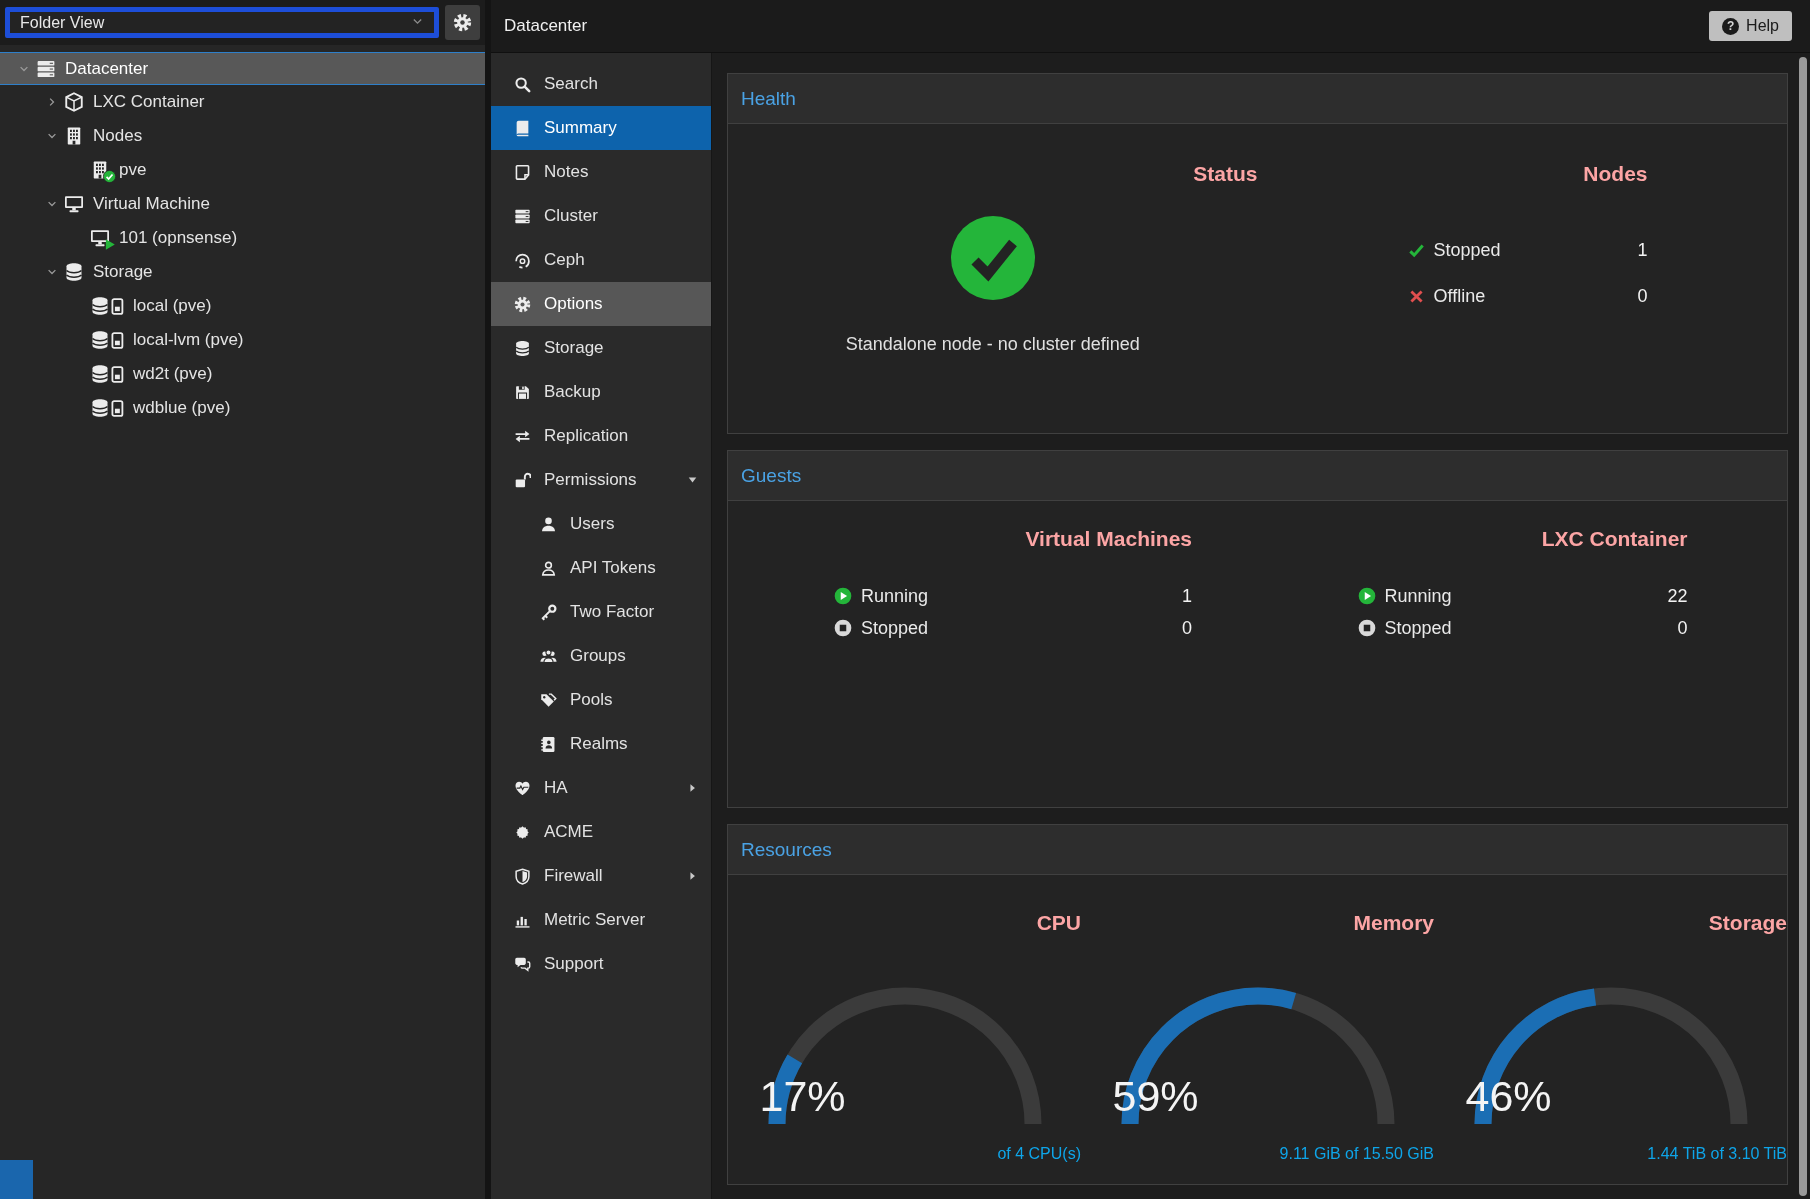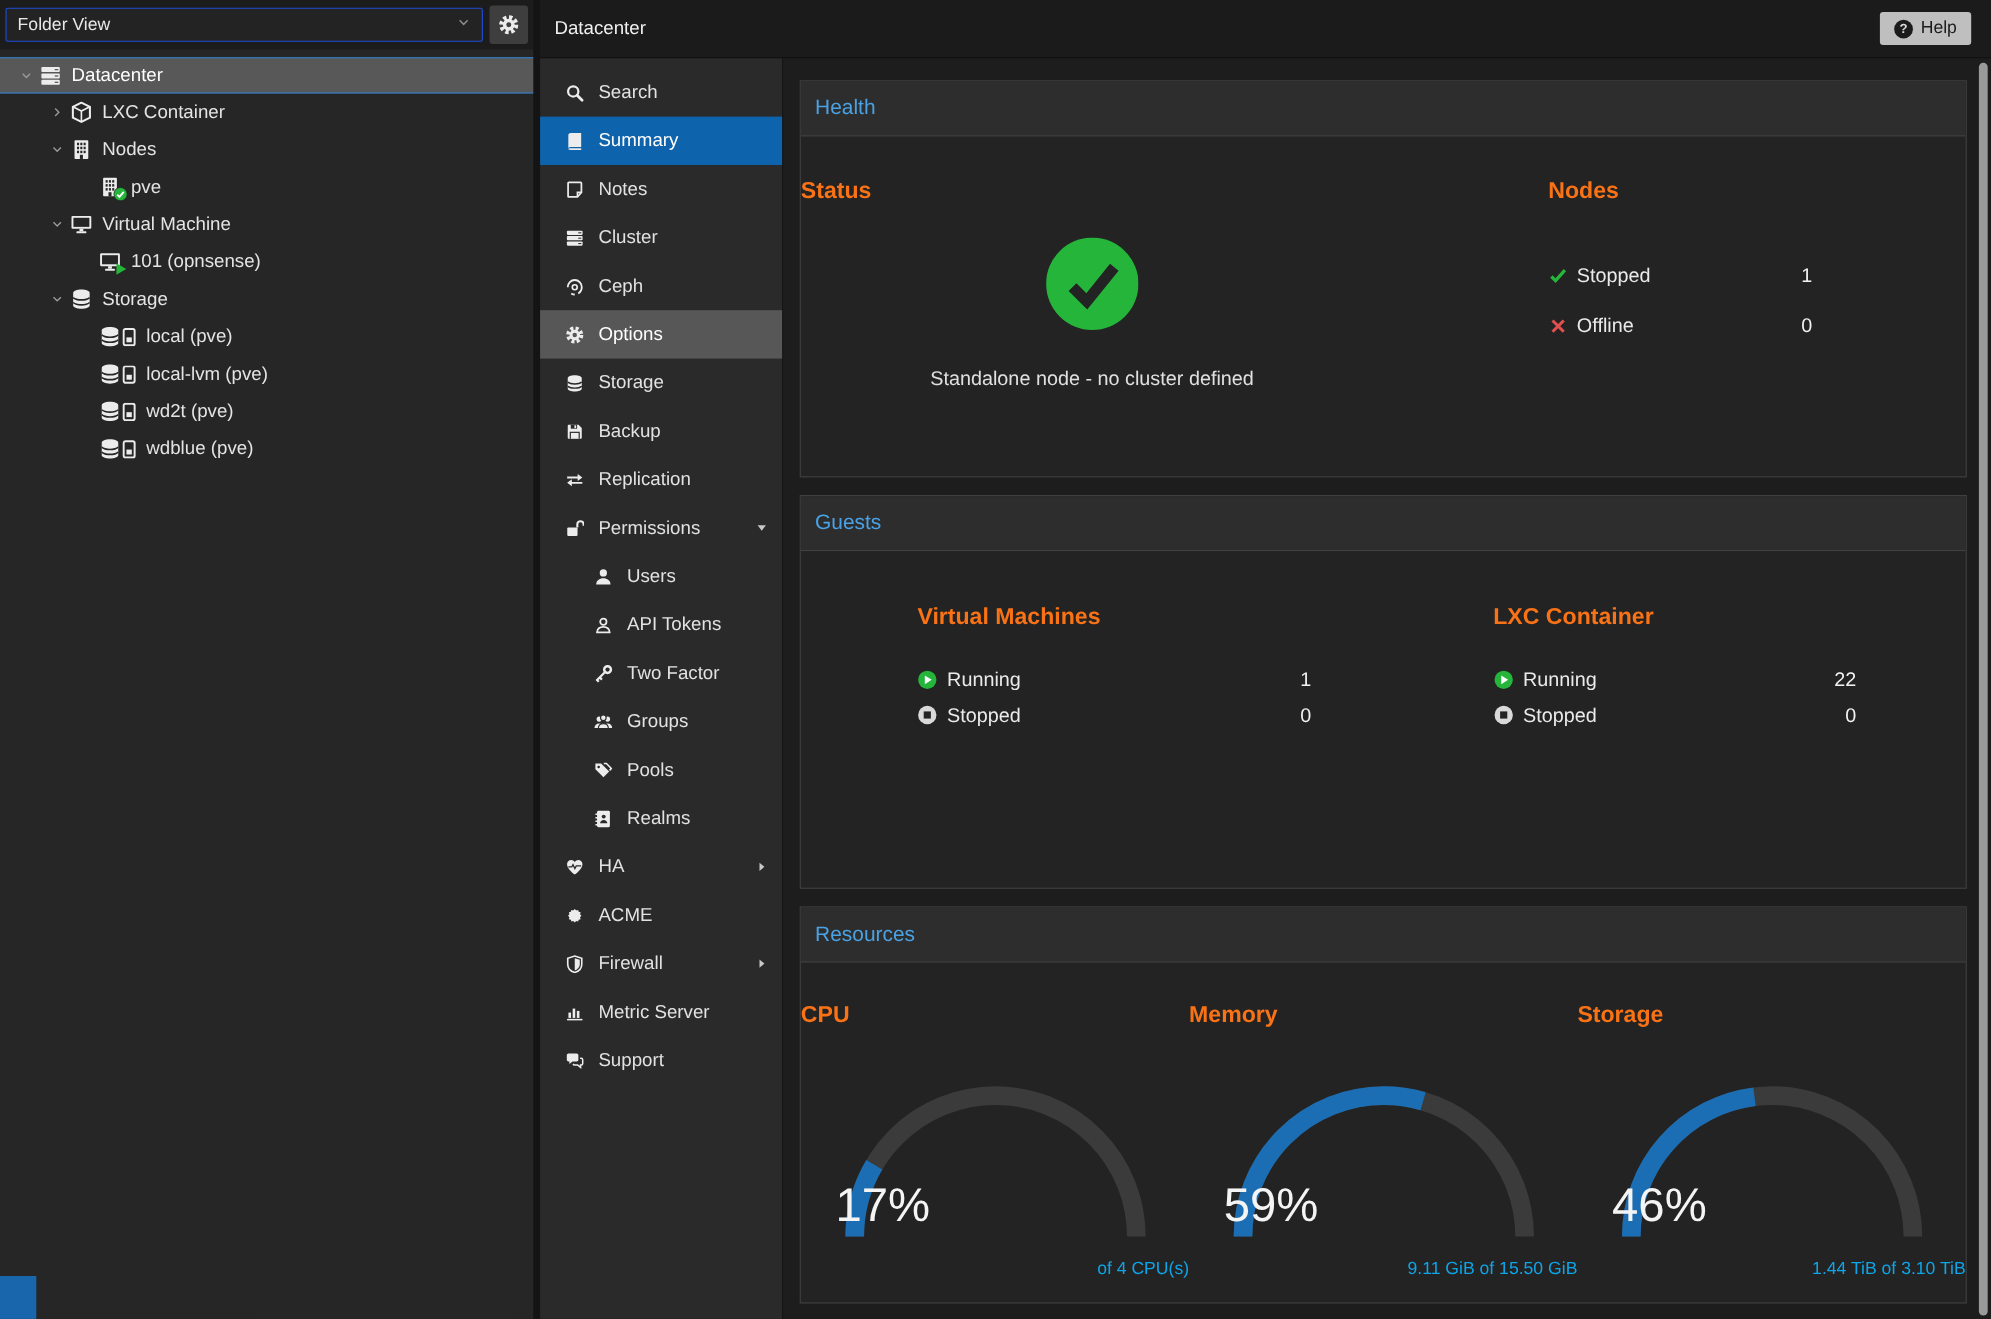--- a/index.html
+++ b/index.html
@@ -7,21 +7,21 @@
   body {
     background:#151515; font-family:"Liberation Sans", sans-serif;
     color:#e6e6e6; overflow:hidden; position:relative;
     --hole:#262626;
   }
   .app { display:flex; width:100%; height:100%; }
 
   
   .sidebar { width:485px; flex:none; background:#262626; display:flex; flex-direction:column; }
   .sidebar-toolbar { height:45px; flex:none; background:#1c1c1c; display:flex; align-items:center; padding:0 5px; gap:6px; }
-  .view-select { flex:1; height:31px; background:#232323; border:1px solid #1d4ed8; border-radius:2px;
+  .view-select { flex:1; height:31px; background:#232323; border:5px solid #1d4ed8; border-radius:2px;
     display:flex; align-items:center; justify-content:space-between; padding:0 10px; font-size:16px; color:#e8e8e8; cursor:pointer; }
   .view-select .chev { color:#8a8a8a; }
   .gear-btn { width:35px; height:35px; background:#3e3e3e; border:none; border-radius:3px; color:#ececec;
     display:flex; align-items:center; justify-content:center; cursor:pointer; --hole:#3e3e3e; }
   .tree { padding-top:7px; }
   .tree-row { height:34px; display:flex; align-items:center; font-size:17px; color:#e4e4e4; cursor:pointer; }
   .tree-row.selected { background:#585858; border-top:1px solid #2e7fc9; border-bottom:1px solid #2e7fc9; height:33px; color:#fff; --hole:#585858; }
   .d0 { padding-left:12px; } .d1 { padding-left:40px; } .d2 { padding-left:66px; }
   .exp { width:24px; flex:none; display:flex; justify-content:center; color:#9a9a9a; }
   .ticon { position:relative; display:flex; align-items:center; margin-right:9px; color:#ececec; }
@@ -52,37 +52,37 @@
   .nav-item.selected { background:#0d63ac; color:#fff; --hole:#0d63ac; }
   .nav-item.hovered { background:#575757; color:#fff; --hole:#575757; }
   .nav-caret { position:absolute; right:13px; top:50%; transform:translateY(-50%); color:#c9c9c9; }
   .nav-caret svg { width:11px; height:11px; display:block; }
 
   
   .main { flex:1; background:#1d1d1d; border-left:1px solid #161616; padding:20px 22px 0 15px; min-width:0; overflow:hidden; }
   .panel { border:1px solid #404040; background:#232323; margin-bottom:16px; --hole:#232323; }
   .panel-h { height:50px; background:#2d2d2d; border-bottom:1px solid #404040; display:flex; align-items:center;
     padding:0 13px; font-size:19px; color:#4aa2e4; }
-  h3.sec { font-size:21px; font-weight:bold; color:#f97316; text-align:left; }
+  h3.sec { font-size:21px; font-weight:bold; color:#fca5a5; text-align:right; }
 
   .health-b { display:flex; height:309px; }
   .hcol { flex:1; padding-top:38px; }
   .big-badge { width:84px; height:84px; margin:30px auto 0; }
   .standalone { text-align:center; margin-top:34px; font-size:18px; color:#e0e0e0; }
   .ntable { margin-left:150px; width:240px; }
   .ntable .rows { margin-top:52px; }
   .srow { display:flex; align-items:center; height:24px; margin-bottom:22px; font-size:18px; color:#eaeaea; }
   .srow .sic { display:flex; margin-right:9px; }
   .srow .sic svg { width:17px; height:17px; }
   .srow .val { margin-left:auto; color:#f2f2f2; }
   .ok { color:#24b53a; } .err { color:#e14f4f; }
 
   .guests-b { display:flex; height:306px; }
   .gcol { flex:1; padding-top:26px; }
-  .gtable { margin-left:106px; width:358px;margin-top:22px; }
+  .gtable { margin-left:106px; width:358px; }
   .gcol:last-child .gtable { margin-left:100px; width:330px; }
   .gtable .rows { margin-top:34px; }
   .grow { display:flex; align-items:center; height:22px; margin-bottom:10px; font-size:18px; color:#eaeaea; }
   .grow .gic { display:flex; margin-right:9px; }
   .grow .gic svg { width:18px; height:18px; }
   .grow .val { margin-left:auto; color:#f2f2f2; }
 
   .res-b { display:flex; height:309px; padding-top:36px; }
   .gaugecol { flex:1; }
   .arcwrap { position:relative; width:290px; height:152px; margin:46px auto 0; }

